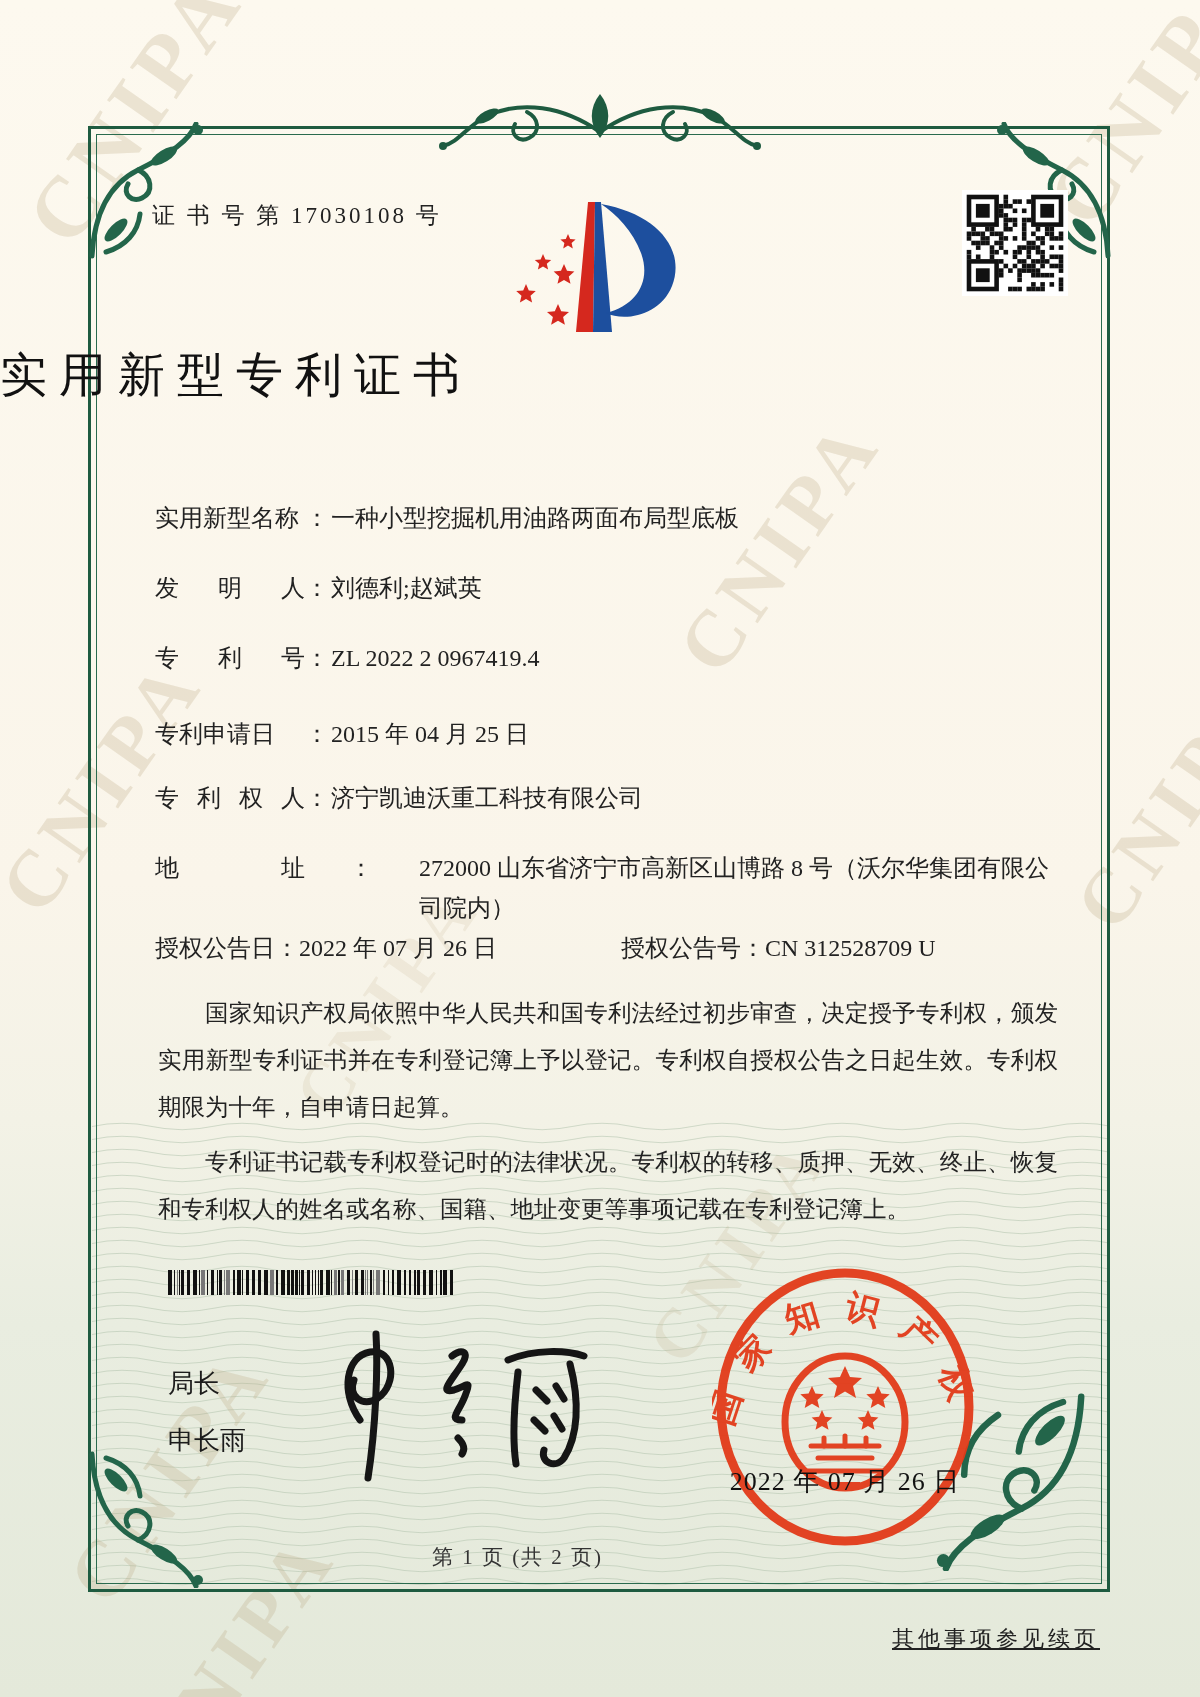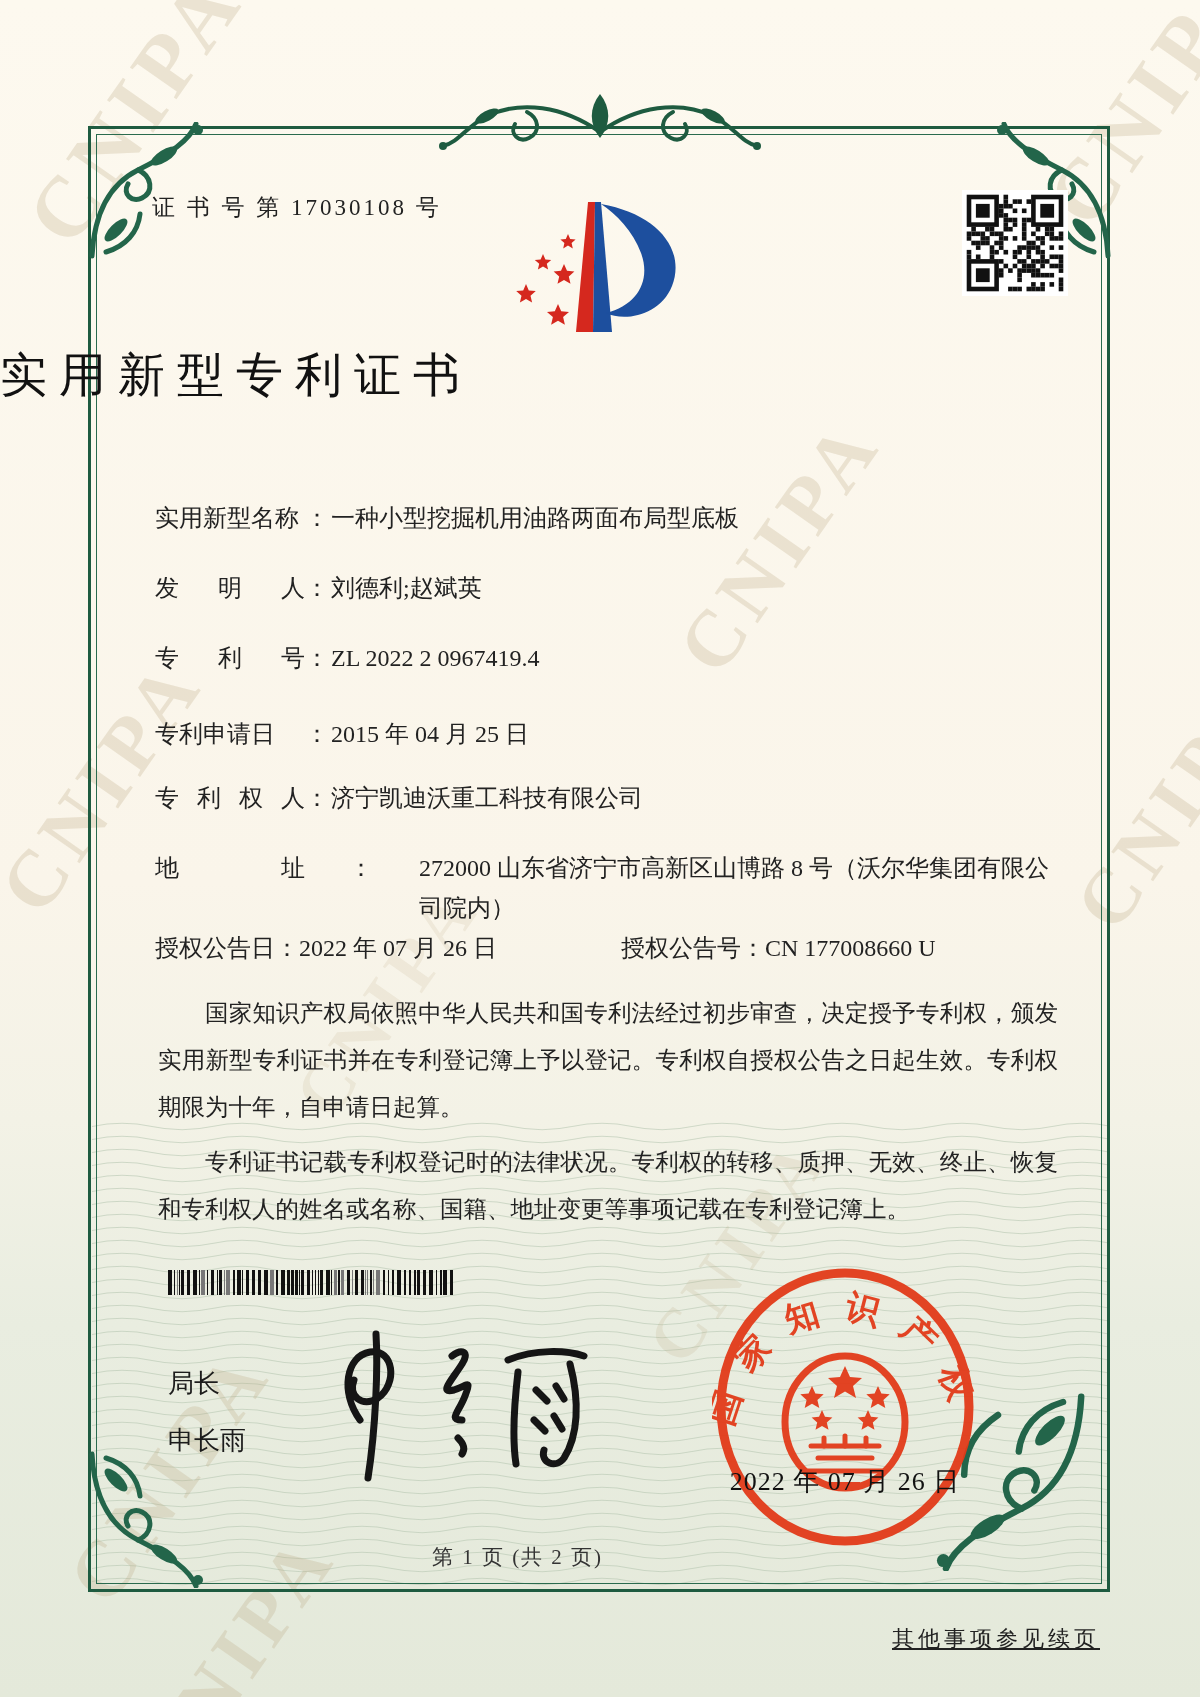--- a/index.html
+++ b/index.html
@@ -14,21 +14,21 @@
   .wm{position:absolute;z-index:2;font-weight:bold;color:rgba(186,167,128,.26);
       letter-spacing:8px;transform:rotate(-55deg);white-space:nowrap;user-select:none;}
   
   .frame{position:absolute;left:88px;top:126px;width:1022px;height:1466px;
          border:3px solid #1e5b40;z-index:3;box-sizing:border-box;}
   .frame:after{content:"";position:absolute;left:5px;top:5px;right:5px;bottom:5px;
          border:1px solid #2a6b4e;}
   .orn{position:absolute;z-index:4;}
   
   .content{position:absolute;inset:0;z-index:5;}
-  .certno{position:absolute;left:152px;top:192px;font-size:23px;letter-spacing:3px;}
+  .certno{position:absolute;left:152px;top:200px;font-size:23px;letter-spacing:3px;}
   .logo{position:absolute;left:500px;top:192px;}
   .qr{position:absolute;left:962px;top:190px;}
   .title{position:absolute;left:0;top:344px;width:1200px;
          font-size:47px;letter-spacing:12px;color:#111;}
   .field{position:absolute;left:155px;width:912px;font-size:24px;line-height:40px;display:flex;}
   .flabel{flex:0 0 150px;}
   .flabel.spread{text-align:justify;text-align-last:justify;}
   .fcolon{flex:0 0 26px;}
   .fvalue{flex:1 1 auto;}
   .grantrow{position:absolute;left:155px;top:928px;width:912px;font-size:24px;line-height:40px;}
@@ -339,21 +339,21 @@
     </div>
     <div class="field" style="top:848px;gap:44px;">
       <span class="flabel spread">地址</span>
         <span class="fcolon">：</span>
         <span class="fvalue">272000 山东省济宁市高新区山博路 8 号（沃尔华集团有限公司院内）</span>
     </div>
 
     <div class="grantrow">
       <span>授权公告日</span><span>：</span><span>2022 年 07 月 26 日</span>
       <span class="grant-right">
-        <span>授权公告号</span><span>：</span><span>CN 177008660 U</span>
+        <span>授权公告号</span><span>：</span><span>CN 312528709 U</span>
       </span>
     </div>
 
     <div class="paras">
       <p>国家知识产权局依照中华人民共和国专利法经过初步审查，决定授予专利权，颁发实用新型专利证书并在专利登记簿上予以登记。专利权自授权公告之日起生效。专利权期限为十年，自申请日起算。</p>
       <p>专利证书记载专利权登记时的法律状况。专利权的转移、质押、无效、终止、恢复和专利权人的姓名或名称、国籍、地址变更等事项记载在专利登记簿上。</p>
     </div>
 
     <svg class="barcode" id="barcode" width="288" height="25" viewBox="0 0 288 25">
         <rect x="0" y="0" width="4" height="25" fill="#111"></rect>

